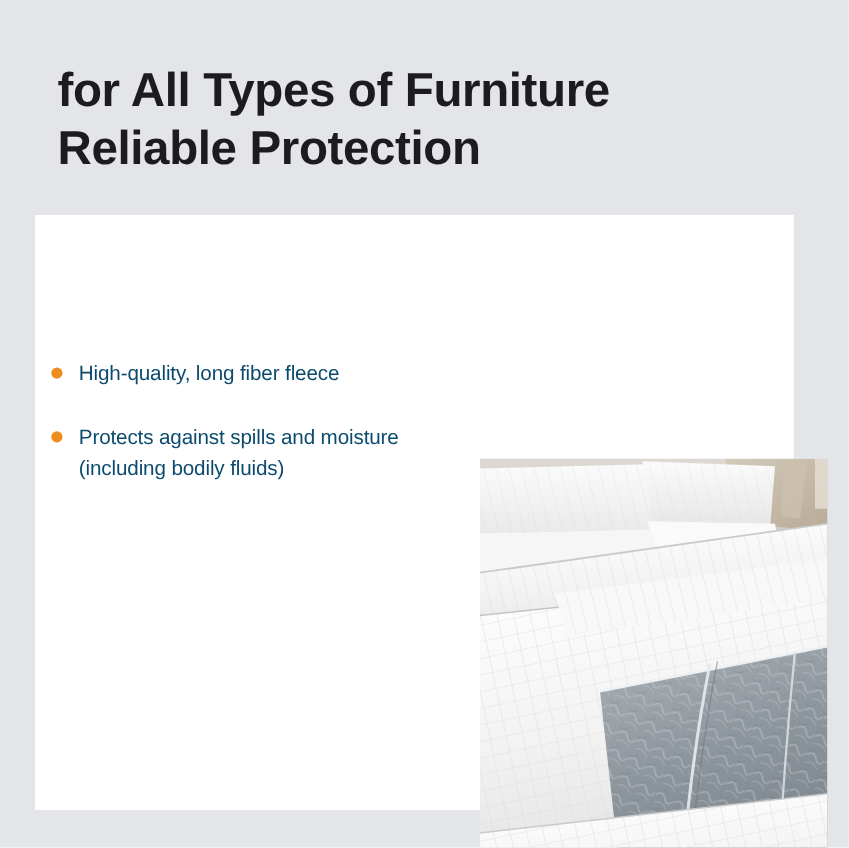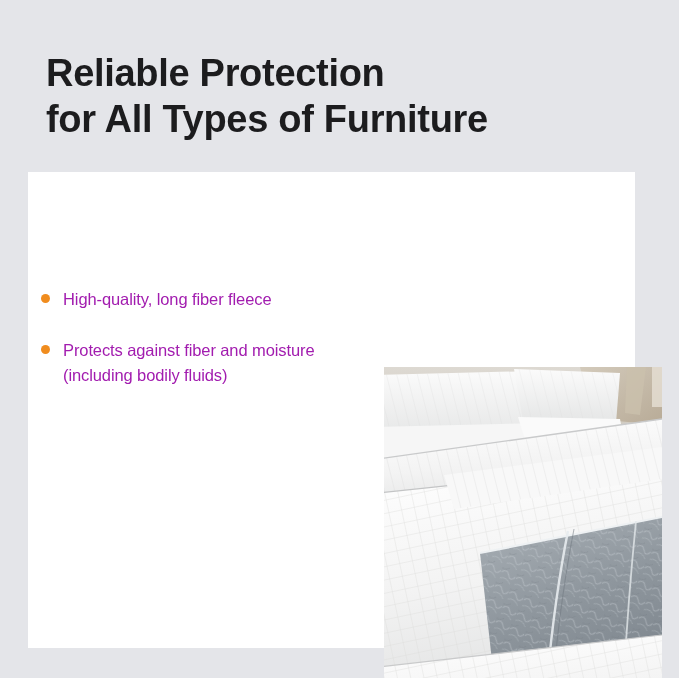--- a/index.html
+++ b/index.html
@@ -58,57 +58,57 @@
     height: 9px;
     border-radius: 50%;
     background: #f08c1e;
     margin-top: 7px;
     margin-right: 13px;
   }
   .bullet-text {
     font-family: "Liberation Sans", sans-serif;
     font-size: 16.5px;
     line-height: 25px;
-    color: #a21caf;
+    color: #0c4a6e;
     letter-spacing: -0.1px;
   }
 
   
   .photo {
     position: absolute;
     left: 356px;
     top: 195px;
     width: 278px;
     height: 439px;
     overflow: hidden;
     background: #d8d8d6;
   }
   .photo-svg { display: block; width: 278px; height: 439px; }
 </style>
 </head>
 <body>
 
 <div class="heading">
+  <span class="heading-line">for All Types of Furniture</span>
   <span class="heading-line">Reliable Protection</span>
-  <span class="heading-line">for All Types of Furniture</span>
 </div>
 
 <div class="card">
 
   <div class="bullets">
 
     <div class="bullet-item">
       <span class="bullet-dot"></span>
       <span class="bullet-text">High-quality, long fiber fleece</span>
     </div>
 
 
     <div class="bullet-item">
       <span class="bullet-dot"></span>
-      <span class="bullet-text">Protects against fiber and moisture (including bodily fluids)</span>
+      <span class="bullet-text">Protects against spills and moisture (including bodily fluids)</span>
     </div>
 
   </div>
 
   <div class="photo">
     <svg class="photo-svg" viewBox="0 0 278 439" preserveAspectRatio="none">
       <defs>
         <linearGradient id="gWall" x1="0" y1="0" x2="0" y2="1">
           <stop offset="0" stop-color="#ddd9d2"></stop>
           <stop offset="1" stop-color="#cfc9bf"></stop>

